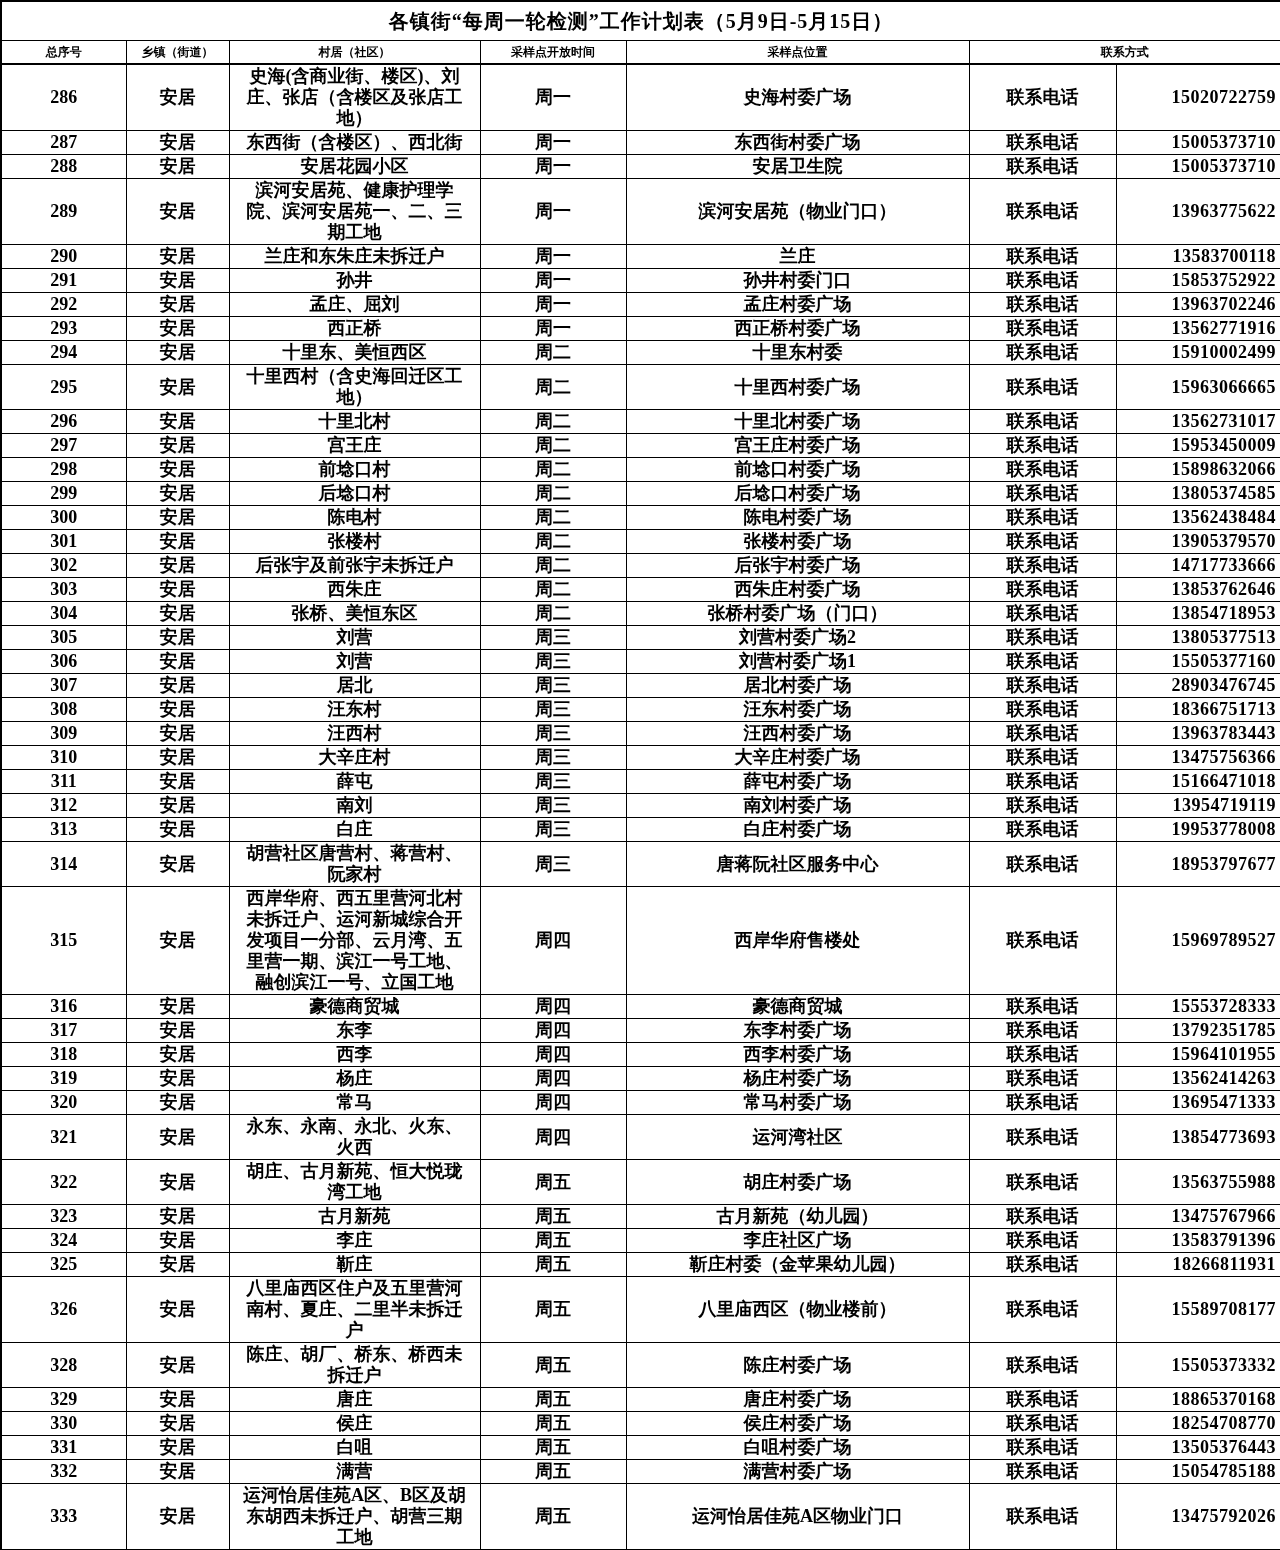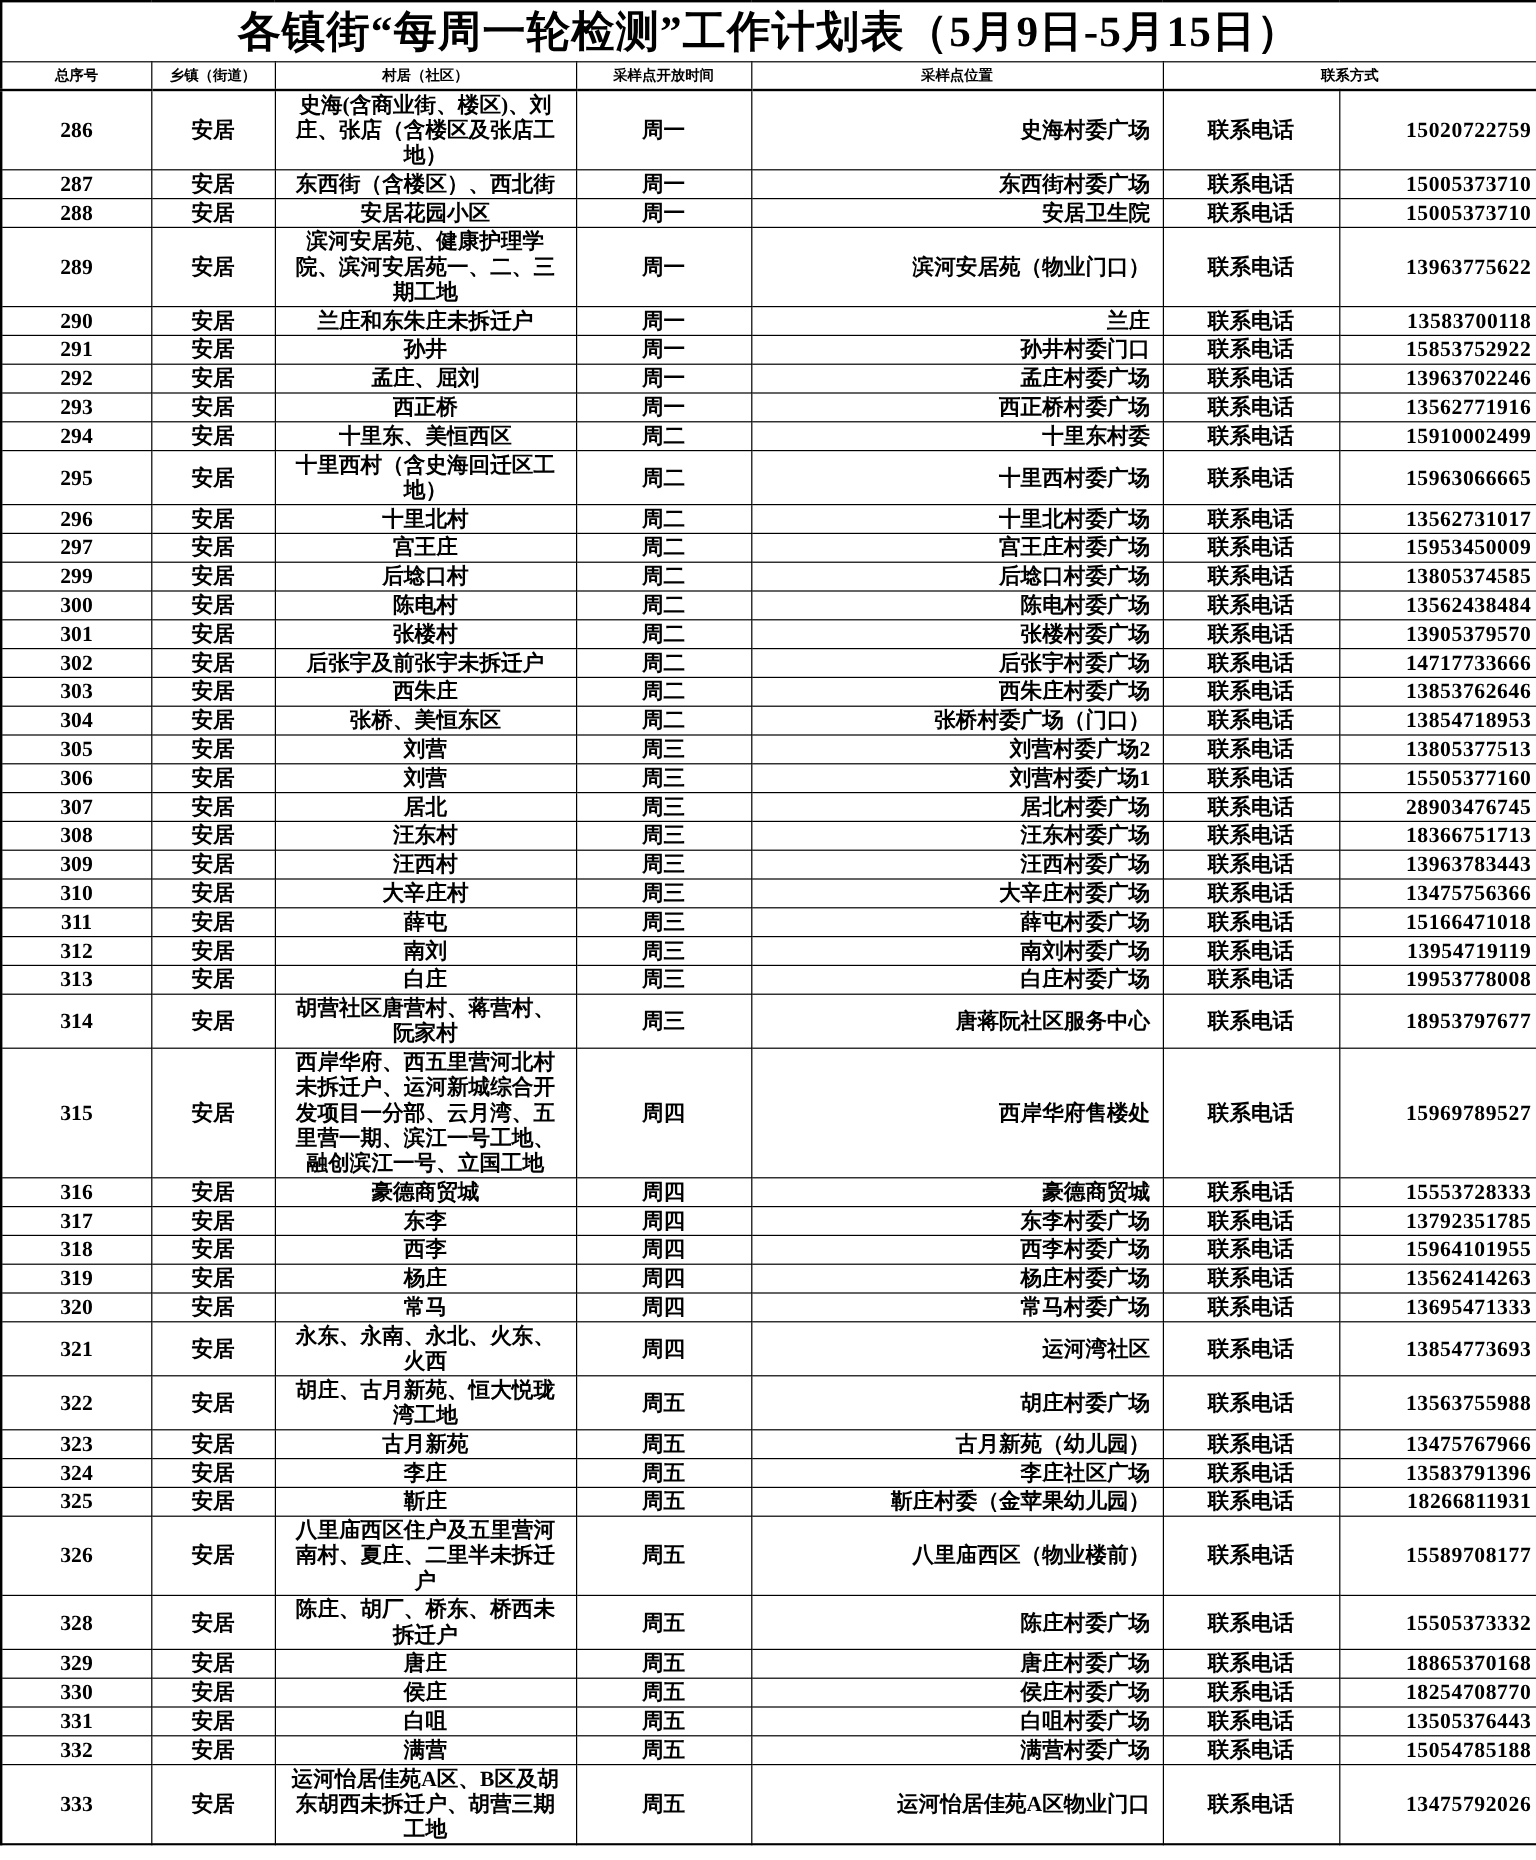--- a/index.html
+++ b/index.html
@@ -22,21 +22,21 @@
   table.schedule td, table.schedule th {
     border: 1px solid #000;
     text-align: center;
     vertical-align: middle;
     font-weight: bold;
     word-break: break-all;
     overflow: hidden;
   }
   td.title-cell {
     height: 38px;
-    font-size: 36px;
+    font-size: 20px;
     font-weight: bold;
     letter-spacing: 1px;
     border-bottom: 2px solid #000;
     padding: 0;
   }
   tr.header-row th {
     height: 22px;
     font-size: 12px;
     padding: 0 2px;
     border-bottom: 2px solid #000;
@@ -45,21 +45,20 @@
     font-size: 18px;
     line-height: 21px;
     padding: 1px 4px;
     height: 21px;
   }
   tbody td.cell-village {
     padding: 1px 12px;
   }
   tbody td.cell-location {
     padding: 1px 10px;
-    text-align: right;
   }
   tbody td.cell-phone {
     letter-spacing: 0.5px;
     text-align: right;
   }
 </style>
 </head>
 <body>
 
 <div class="page">
@@ -189,20 +188,29 @@
         <tr>
           <td class="cell-serial">297</td>
           <td class="cell-town">安居</td>
           <td class="cell-village">宫王庄</td>
           <td class="cell-time">周二</td>
           <td class="cell-location">宫王庄村委广场</td>
           <td class="cell-contact">联系电话</td>
           <td class="cell-phone">15953450009</td>
         </tr>
         <tr>
+          <td class="cell-serial">298</td>
+          <td class="cell-town">安居</td>
+          <td class="cell-village">前埝口村</td>
+          <td class="cell-time">周二</td>
+          <td class="cell-location">前埝口村委广场</td>
+          <td class="cell-contact">联系电话</td>
+          <td class="cell-phone">15898632066</td>
+        </tr>
+        <tr>
           <td class="cell-serial">299</td>
           <td class="cell-town">安居</td>
           <td class="cell-village">后埝口村</td>
           <td class="cell-time">周二</td>
           <td class="cell-location">后埝口村委广场</td>
           <td class="cell-contact">联系电话</td>
           <td class="cell-phone">13805374585</td>
         </tr>
         <tr>
           <td class="cell-serial">300</td>

